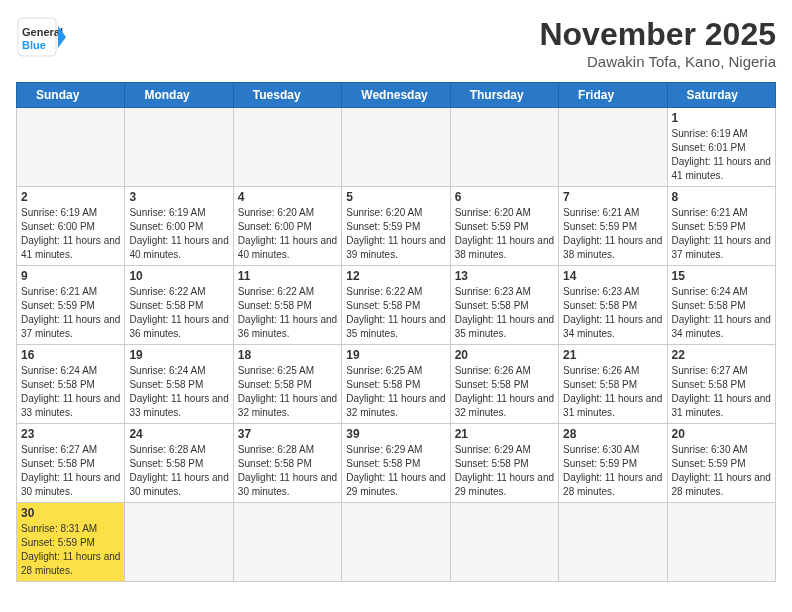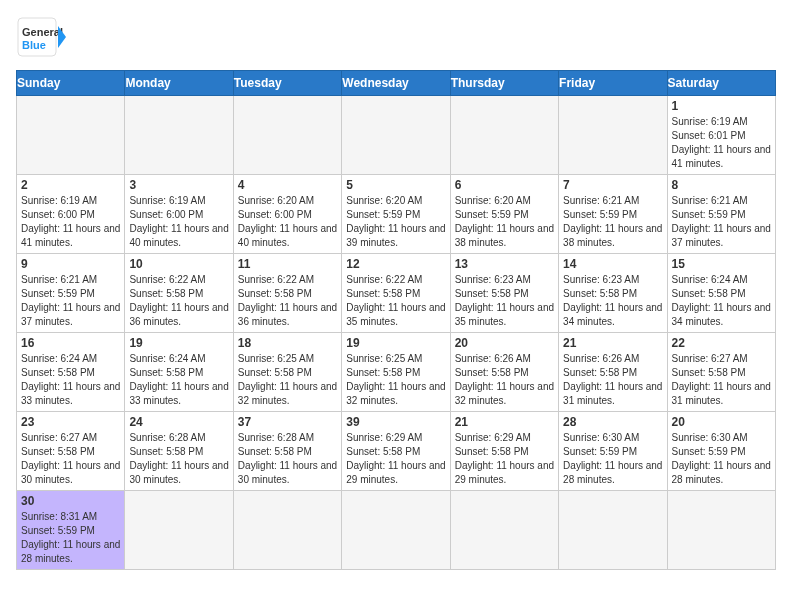--- a/index.html
+++ b/index.html
@@ -34,21 +34,21 @@
     .calendar {
       width: 100%;
       border-collapse: collapse;
       border: 1px solid #ccc;
     }
     .calendar th {
       background: #2979c8;
       color: #fff;
       font-size: 12px;
       font-weight: bold;
-      padding: 5px 0;
+      padding: 5px 19px;
       text-align: left;
       border: 1px solid #1e65a8;
     }
     .calendar td {
       vertical-align: top;
       border: 1px solid #ccc;
       padding: 3px 4px;
       width: calc(100%/7);
       min-height: 70px;
       font-size: 10px;
@@ -62,35 +62,37 @@
       color: #333;
       display: block;
       margin-bottom: 2px;
     }
     .day-info {
       font-size: 10px;
       color: #333;
       line-height: 1.4;
     }
     .last-row td { background: #f5f5f5; }
-    .last-row td.has-data { background: #c4b5fd; margin-left: 32px; }
+    .last-row td.has-data { background: #fde047; margin-left: 32px; }
   </style>
 </head>
 <body>
 
 <div class="header">
   <div class="logo">
   <svg width="50" height="42" viewBox="0 0 50 42">
     <rect x="2" y="2" width="38" height="38" rx="4" fill="#fff" stroke="#ddd" stroke-width="1"></rect>
     <text x="6" y="20" font-size="11" font-weight="bold" fill="#333" font-family="Arial">General</text>
     <text x="6" y="33" font-size="11" font-weight="bold" fill="#2196f3" font-family="Arial">Blue</text>
     <polygon points="42,10 50,21 42,32" fill="#2196f3"></polygon>
   </svg>
 </div>
   <div class="title-block">
+    <div class="month-title">November 2025</div>
+    <div class="location">Dawakin Tofa, Kano, Nigeria</div>
   </div>
 </div>
 
 <table class="calendar">
   <thead>
     <tr>
       <th>Sunday</th>
       <th>Monday</th>
       <th>Tuesday</th>
       <th>Wednesday</th>

